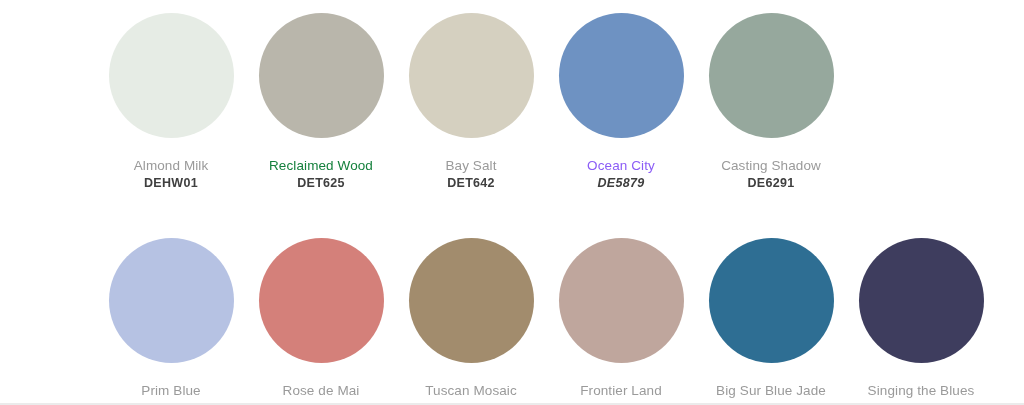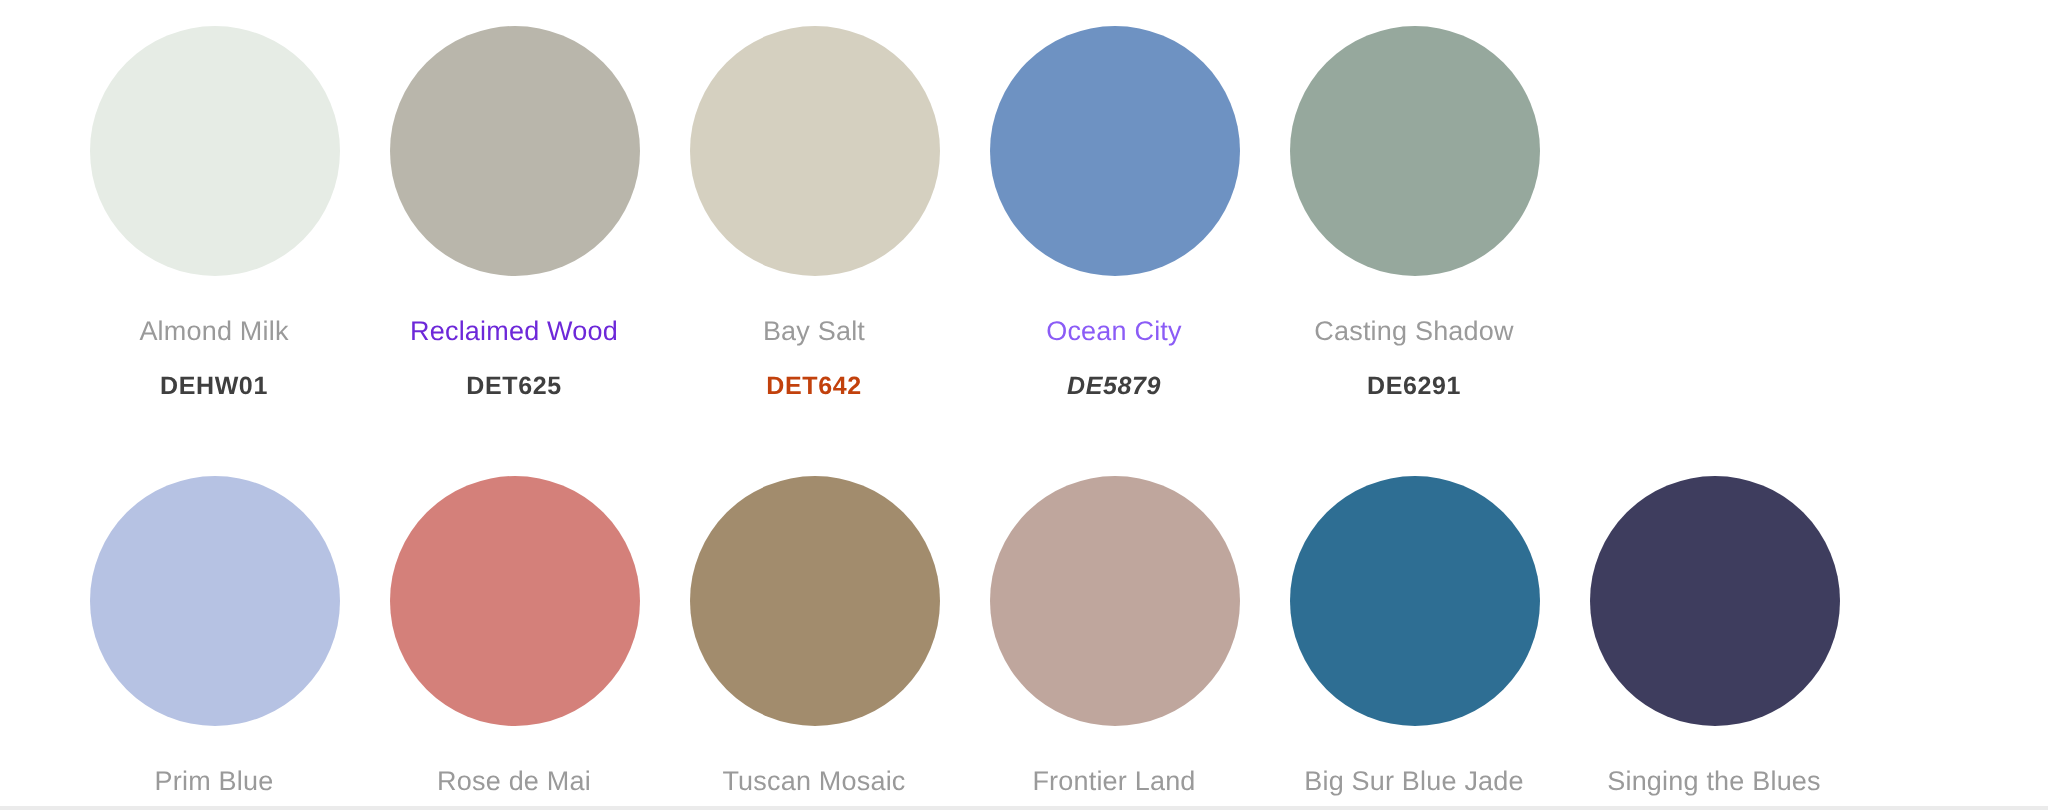--- a/index.html
+++ b/index.html
@@ -21,21 +21,21 @@
     height: 405px;
     position: relative;
     background: #ffffff;
     box-sizing: border-box;
   }
 
   .swatch-row {
     display: flex;
     flex-direction: row;
     align-items: flex-start;
-    padding-left: 32px;
+    padding-left: 96px;
     box-sizing: border-box;
   }
 
   #swatch-row-1 { height: 219px; padding-top: 13px; }
   #swatch-row-2 { height: 186px; padding-top: 19px; }
 
   .swatch-cell {
     width: 150px;
     flex: 0 0 150px;
     display: flex;
@@ -56,21 +56,21 @@
     margin-top: 20px;
     font-size: 13.5px;
     line-height: 16px;
     color: #9a9a9a;
     text-align: center;
     white-space: nowrap;
     letter-spacing: 0.1px;
   }
 
   .swatch-code {
-    margin-top: 12px;
+    margin-top: 2px;
     font-size: 12.5px;
     line-height: 15px;
     font-weight: bold;
     color: #3f3f3f;
     text-align: center;
     white-space: nowrap;
     letter-spacing: 0.3px;
   }
 
   #bottom-divider {
@@ -90,28 +90,28 @@
   <div class="swatch-row" id="swatch-row-1">
 
     <div class="swatch-cell">
       <div class="swatch-disc" style="background: rgb(230, 236, 229);"></div>
       <div class="swatch-name" style="color: rgb(154, 154, 154);">Almond Milk</div>
       <div class="swatch-code" style="color: rgb(63, 63, 63);">DEHW01</div>
     </div>
 
     <div class="swatch-cell">
       <div class="swatch-disc" style="background: rgb(185, 182, 171);"></div>
-      <div class="swatch-name" style="color: #6d28d9;">Reclaimed Wood</div>
+      <div class="swatch-name" style="color: #15803d;">Reclaimed Wood</div>
       <div class="swatch-code" style="color: rgb(63, 63, 63);">DET625</div>
     </div>
 
     <div class="swatch-cell">
       <div class="swatch-disc" style="background: rgb(213, 208, 192);"></div>
       <div class="swatch-name" style="color: rgb(154, 154, 154); text-align: right;">Bay Salt</div>
-      <div class="swatch-code" style="color: #c2410c;">DET642</div>
+      <div class="swatch-code" style="color: #404040;">DET642</div>
     </div>
 
 
     <div class="swatch-cell">
       <div class="swatch-disc" style="background: rgb(110, 146, 194);"></div>
       <div class="swatch-name" style="color: #8b5cf6;">Ocean City</div>
       <div class="swatch-code" style="color: rgb(63, 63, 63); font-style: italic;">DE5879</div>
     </div>
 
     <div class="swatch-cell">

